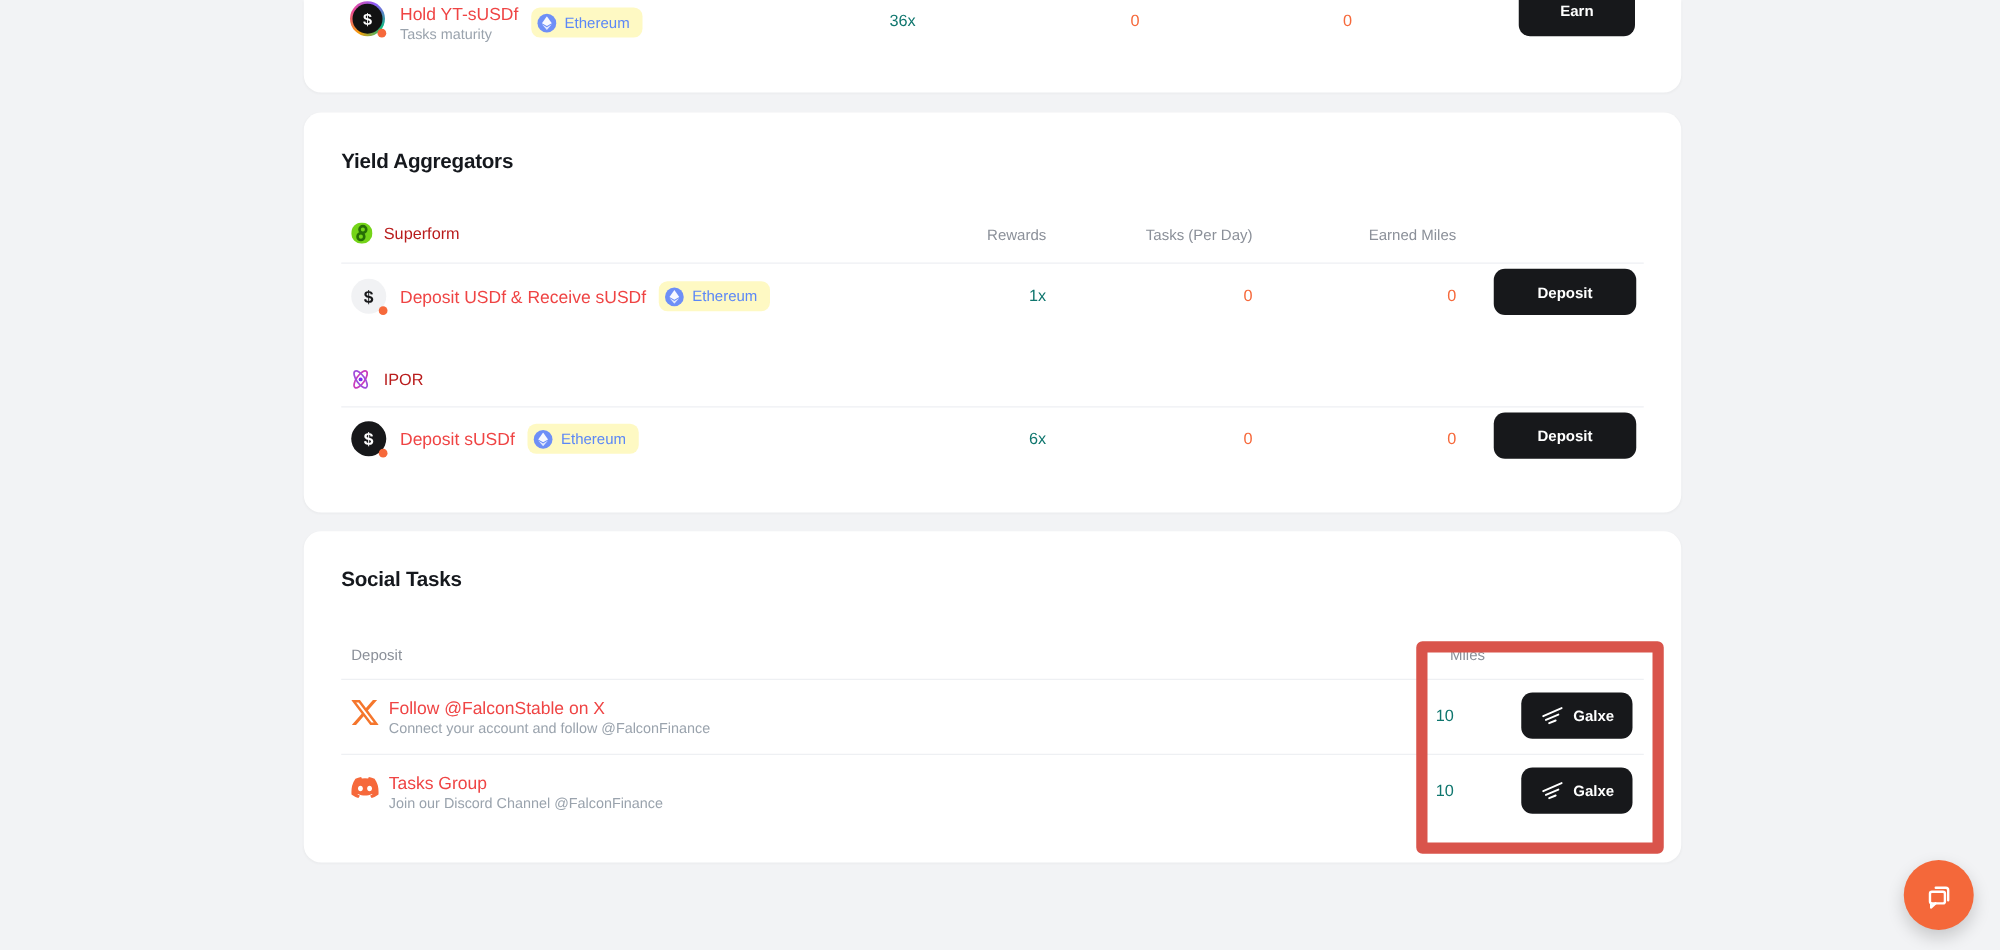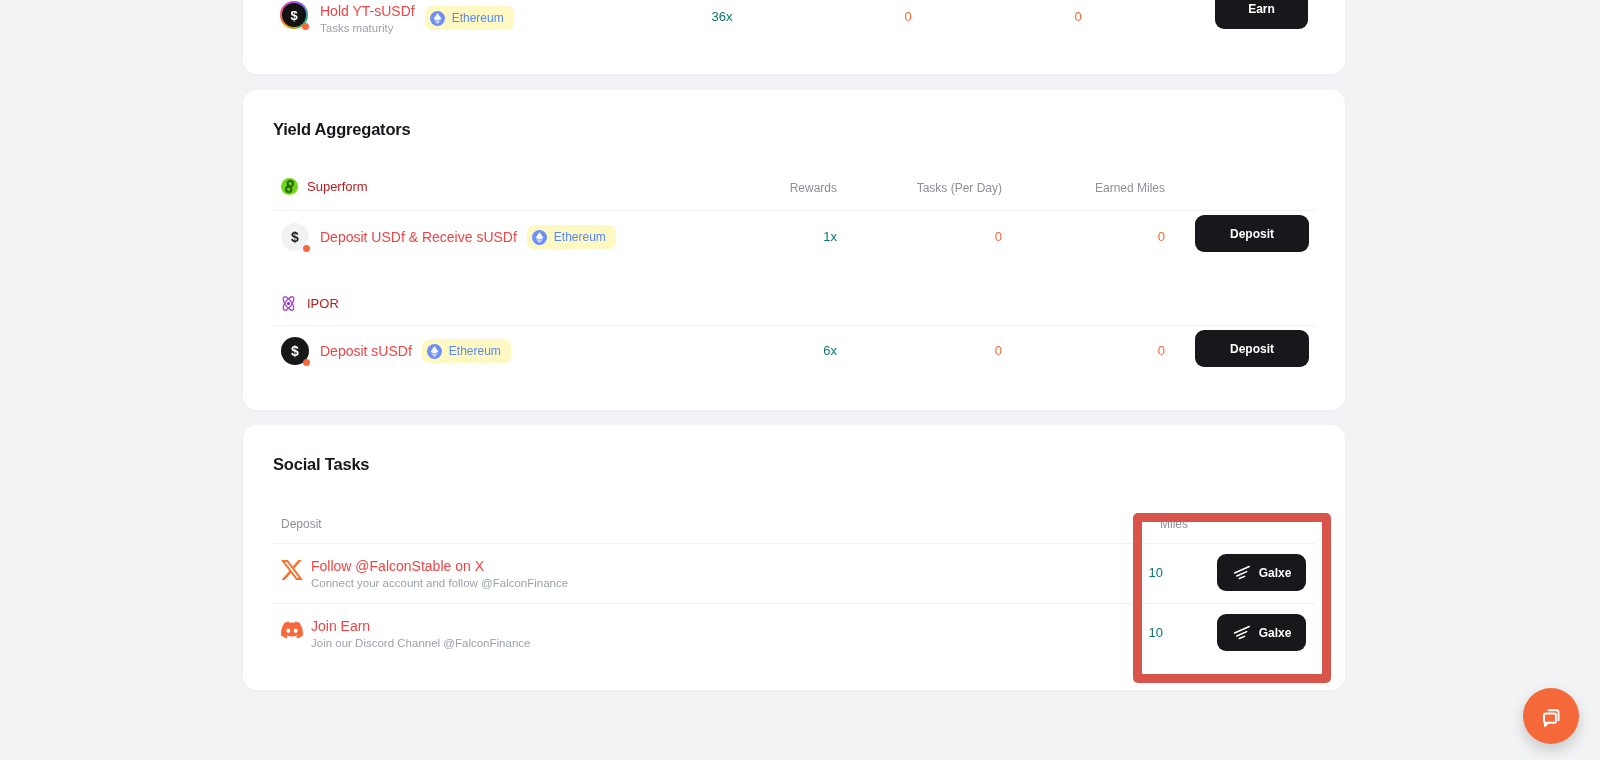--- a/index.html
+++ b/index.html
@@ -213,21 +213,21 @@
     </div>
     <div class="divider" style="top:178px;"></div>
 
     <div>
       <span class="task-icon" style="left:38px;top:194px;">
         <svg width="22" height="22" viewBox="0 0 24 24">
           <path fill="#f6693b" d="M20.317 4.37a19.79 19.79 0 0 0-4.885-1.515.074.074 0 0 0-.079.037c-.21.375-.444.865-.608 1.25a18.27 18.27 0 0 0-5.487 0 12.64 12.64 0 0 0-.617-1.25.077.077 0 0 0-.079-.037A19.736 19.736 0 0 0 3.677 4.37a.07.07 0 0 0-.032.027C.533 9.046-.32 13.58.099 18.058a.082.082 0 0 0 .031.056 19.9 19.9 0 0 0 5.993 3.03.078.078 0 0 0 .084-.028 14.09 14.09 0 0 0 1.226-1.994.076.076 0 0 0-.041-.106 13.107 13.107 0 0 1-1.872-.892.077.077 0 0 1-.008-.128c.126-.094.252-.192.372-.291a.074.074 0 0 1 .078-.01c3.928 1.793 8.18 1.793 12.061 0a.074.074 0 0 1 .079.009c.12.099.246.198.373.293a.077.077 0 0 1-.006.127 12.299 12.299 0 0 1-1.873.892.077.077 0 0 0-.041.106c.36.698.772 1.363 1.225 1.993a.076.076 0 0 0 .084.029 19.839 19.839 0 0 0 6.002-3.03.077.077 0 0 0 .032-.055c.5-5.177-.838-9.674-3.549-13.66a.061.061 0 0 0-.031-.029ZM8.02 15.33c-1.183 0-2.157-1.085-2.157-2.419 0-1.333.956-2.419 2.157-2.419 1.21 0 2.176 1.096 2.157 2.42 0 1.333-.956 2.418-2.157 2.418Zm7.975 0c-1.183 0-2.157-1.085-2.157-2.419 0-1.333.955-2.419 2.157-2.419 1.21 0 2.176 1.096 2.157 2.42 0 1.333-.946 2.418-2.157 2.418Z"></path>
         </svg>
       </span>
       <div style="position:absolute;left:68px;top:193px;">
-        <div class="row-title">Join Earn</div>
+        <div class="row-title">Tasks Group</div>
         <div class="row-sub">Join our Discord Channel @FalconFinance</div>
       </div>
       <span class="val" style="right:182px;top:200px;">10</span>
       <button class="btn" style="right:39px;top:189px;width:89px;">
         <span style="display:flex;">
           <svg width="19" height="15" viewBox="0 0 22 17" fill="none" stroke="#fff" stroke-width="1.8" stroke-linecap="round">
             <line x1="3" y1="9" x2="20" y2="1.5"></line>
             <line x1="5.5" y1="12.5" x2="17" y2="7.5"></line>
             <line x1="8.5" y1="15.5" x2="14.5" y2="13"></line>
           </svg>

